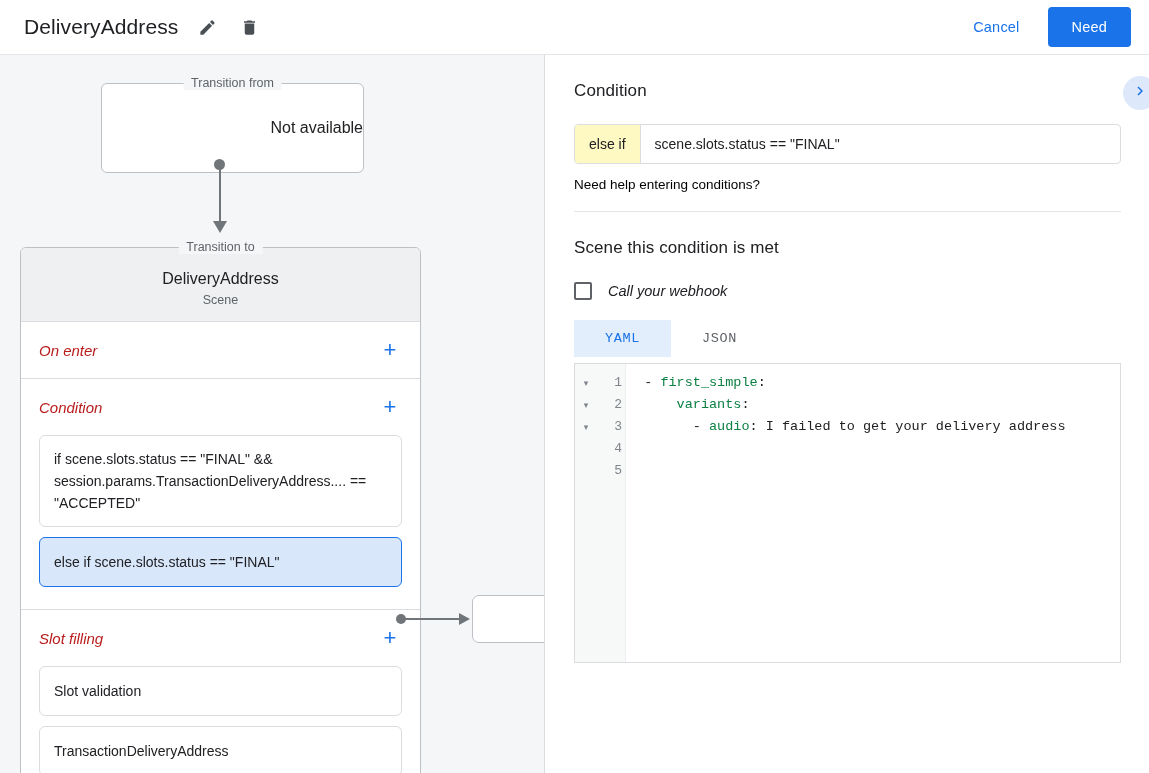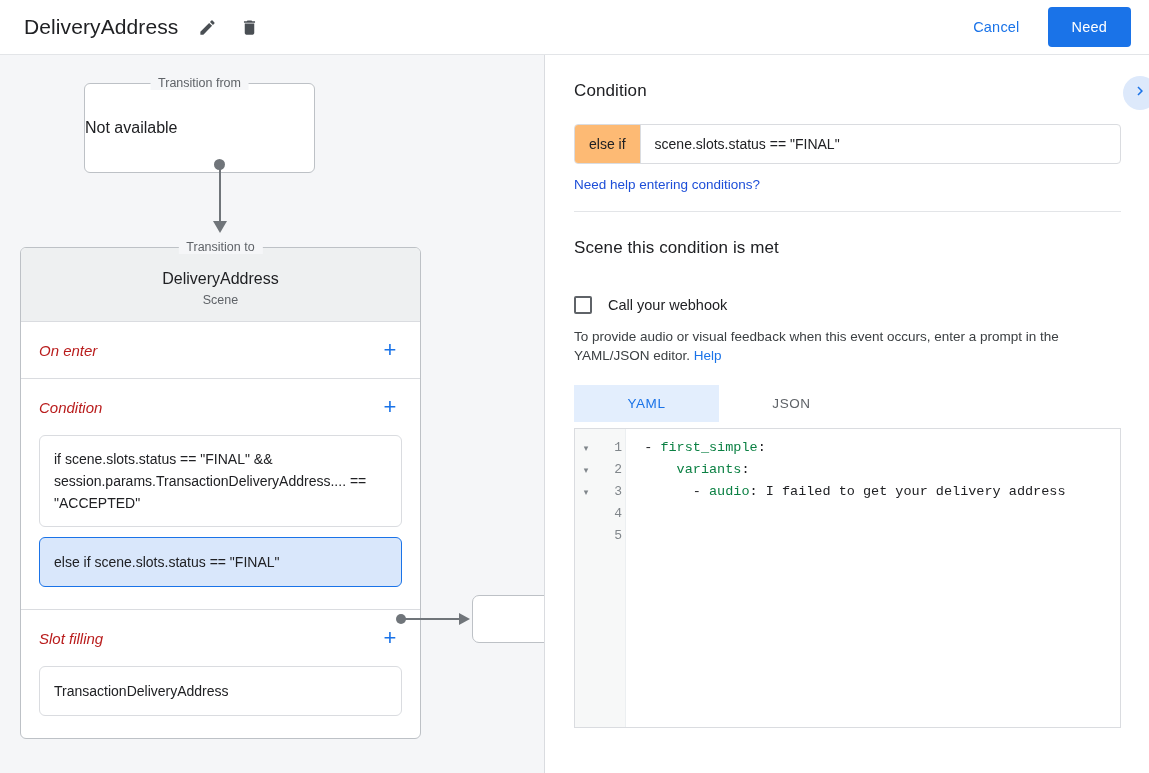--- a/index.html
+++ b/index.html
@@ -105,29 +105,29 @@
     left: 50%;
     transform: translateX(-50%);
     background: #f5f6f8;
     padding: 0 8px;
     font-size: 12.5px;
     color: #5f6368;
     white-space: nowrap;
   }
   
   .node-from {
-    left: 84px; top: 28px;
-    width: 231px; height: 90px;
+    left: 101px; top: 28px;
+    width: 263px; height: 90px;
   }
   .node-from-label {
     position: absolute;
     left: 0; right: 0;
     top: 50%;
     transform: translateY(-50%);
-    text-align: left;
+    text-align: right;
     font-size: 16px;
     color: #202124;
   }
   
   .connector-v {
     position: absolute;
     left: 219px;
     top: 108px;
     width: 2px;
     height: 62px;
@@ -285,21 +285,21 @@
     display: flex;
     align-items: stretch;
     border: 1px solid #dadce0;
     border-radius: 4px;
     margin-top: 23px;
     height: 38px;
     overflow: hidden;
     background: #ffffff;
   }
   .cond-prefix {
-    background: #fdba74;
+    background: #fef9c3;
     border-right: 1px solid #dadce0;
     display: flex;
     align-items: center;
     padding: 0 14px;
     font-size: 14px;
     color: #202124;
     white-space: nowrap;
   }
   .cond-value {
     flex: 1 1 auto;
@@ -310,34 +310,35 @@
     color: #202124;
     border: none;
     outline: none;
     font-family: inherit;
     background: transparent;
   }
   .help-link {
     display: inline-block;
     margin-top: 13px;
     font-size: 13.5px;
-    color: #1d4ed8;
+    color: #000000;
     cursor: pointer;
     text-decoration: none;
   }
   .rp-divider {
     margin-top: 18px;
     height: 1px;
     background: #e3e5e8;
     width: 100%;
   }
   .check-row {
     display: flex;
     align-items: center;
-    margin-top: 38px;
+    margin-top: 24px;
+    font-style: italic;
   }
   .cb {
     width: 18px;
     height: 18px;
     border: 2px solid #5f6368;
     border-radius: 2px;
     box-sizing: border-box;
     margin-right: 16px;
     flex: 0 0 auto;
     cursor: pointer;
@@ -376,24 +377,25 @@
   .desc a { color: #1a73e8; text-decoration: none; cursor: pointer; }
   .tabs {
     display: flex;
     margin-top: 20px;
   }
   .tab {
     font-size: 13.5px;
     font-weight: 500;
     letter-spacing: 0.6px;
     color: #5f6368;
-    padding: 11px 13px;
-    width: 119px;
+    padding: 11px 0;
+    width: 97px;
     text-align: center;
     cursor: pointer;
+    font-family: Liberation Mono, monospace;
   }
   .tab.active {
     color: #1a73e8;
     background: #e3eefd;
   }
   
   .editor {
     margin-top: 6px;
     border: 1px solid #dadce0;
     border-top: 1px solid #dadce0;
@@ -536,20 +538,21 @@
           <div class="chip selected">else if scene.slots.status == "FINAL"</div>
         </div>
       </div>
 
       <div class="section-row">
         <div class="section-head">
           <span class="section-title">Slot filling</span>
           <span class="plus-btn">+</span>
         </div>
         <div class="section-body">
+          <div class="chip">Slot validation</div>
           <div class="chip">TransactionDeliveryAddress</div>
         </div>
       </div>
     </div>
 
     <div class="out-dot"></div>
     <div class="out-line"></div>
     <div class="out-arrow"></div>
     <div class="ghost-node"></div>
   </div>
@@ -570,23 +573,20 @@
 
     <div class="rp-section">
       <div class="rp-title">Scene this condition is met</div>
 
       <div class="check-row">
         <span class="cb"></span>
         <span class="check-label">Call your webhook</span>
       </div>
 
 
-      <div class="desc">
-        <span>To provide audio or visual feedback when this event occurs, enter a prompt in the YAML/JSON editor. </span><a>Help</a>
-      </div>
 
       <div class="tabs">
         <div class="tab active">YAML</div>
         <div class="tab">JSON</div>
       </div>
 
       <div class="editor">
         <div class="fold-gutter">
           <div class="fold-cell">▾</div>
           <div class="fold-cell">▾</div>

